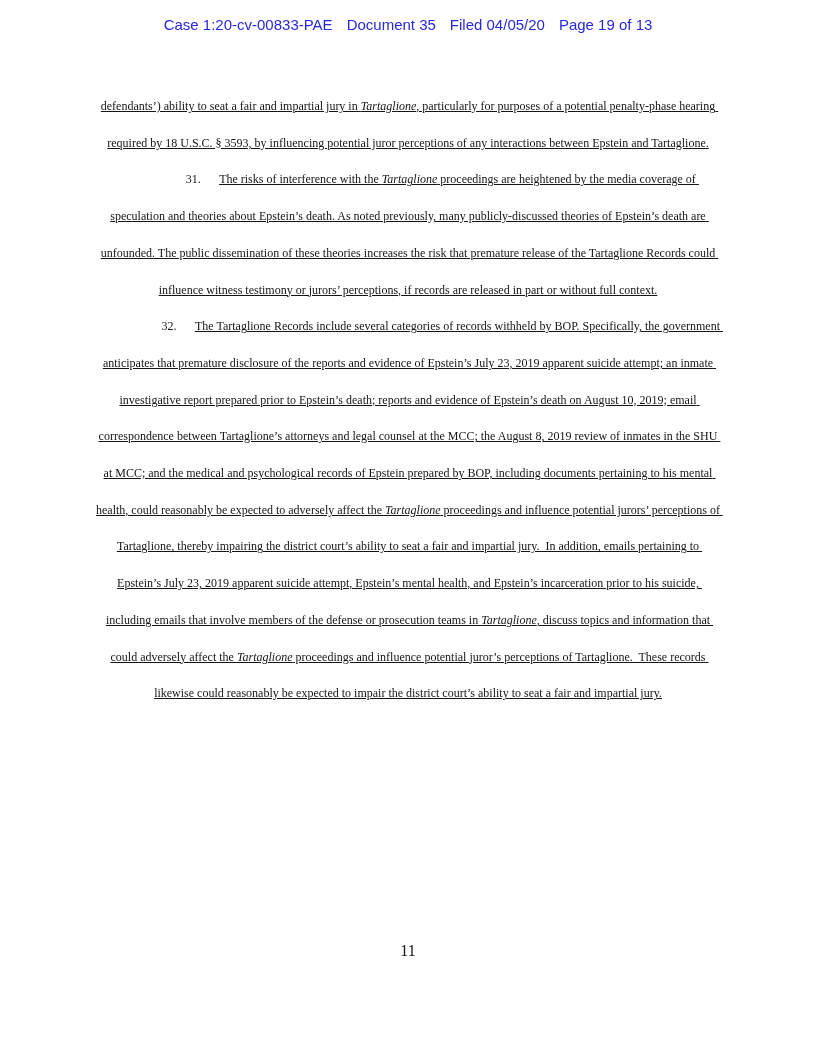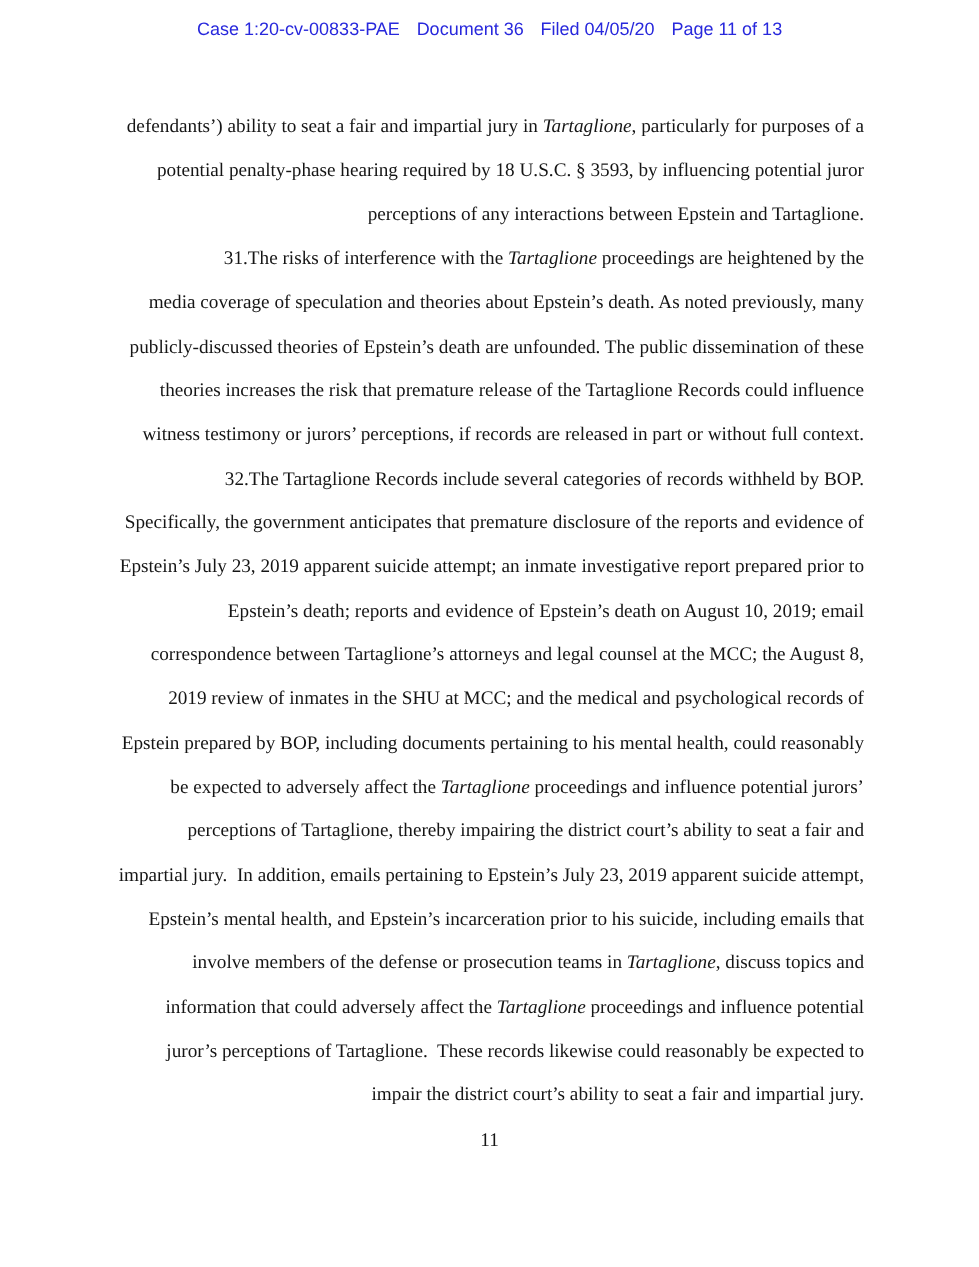--- a/index.html
+++ b/index.html
@@ -24,23 +24,24 @@
     font-family: "Liberation Sans", "DejaVu Sans", sans-serif;
     font-size: 15px;
     color: #2828DC;
     white-space: nowrap;
   }
   .body-text {
     position: absolute;
     top: 88px;
     left: 96px;
     width: 624px;
-    font-size: 16px;
+    font-size: 12px;
     line-height: 36.7px;
-    text-align: right;
+    text-align: center;
+    text-decoration: underline;
   }
   .para {
     white-space: pre-wrap;
   }
   .para.numbered {
     text-indent: 47px;
   }
   .pnum {
     display: inline-block;
     width: 52px;
@@ -58,23 +59,23 @@
     font-size: 16px;
   }
 </style>
 </head>
 <body>
 
 <div class="page">
 
   <div class="stamp-header" style="color: rgb(40, 40, 220);">
     <span>Case 1:20-cv-00833-PAE</span>
-    <span>Document 36</span>
+    <span>Document 35</span>
     <span>Filed 04/05/20</span>
-    <span>Page 11 of 13</span>
+    <span>Page 19 of 13</span>
   </div>
 
   <div class="body-text">
 
     <p class="para"><span>defendants’) ability to seat a fair and impartial jury in </span><em>Tartaglione</em><span>, particularly for purposes of a potential penalty-phase hearing required by 18 U.S.C. § 3593, by influencing potential juror perceptions of any interactions between Epstein and Tartaglione.</span></p>
 
     <p class="para numbered"><span class="pnum">31.</span><span>The risks of interference with the </span><em>Tartaglione</em><span> proceedings are heightened by the media coverage of speculation and theories about Epstein’s death. As noted previously, many publicly-discussed theories of Epstein’s death are unfounded. The public dissemination of these theories increases the risk that premature release of the Tartaglione Records could influence witness testimony or jurors’ perceptions, if records are released in part or without full context.</span></p>
 
     <p class="para numbered"><span class="pnum">32.</span><span>The Tartaglione Records include several categories of records withheld by BOP. Specifically, the government anticipates that premature disclosure of the reports and evidence of Epstein’s July 23, 2019 apparent suicide attempt; an inmate investigative report prepared prior to Epstein’s death; reports and evidence of Epstein’s death on August 10, 2019; email correspondence between Tartaglione’s attorneys and legal counsel at the MCC; the August 8, 2019 review of inmates in the SHU at MCC; and the medical and psychological records of Epstein prepared by BOP, including documents pertaining to his mental health, could reasonably be expected to adversely affect the </span><em>Tartaglione</em><span> proceedings and influence potential jurors’ perceptions of Tartaglione, thereby impairing the district court’s ability to seat a fair and impartial jury.  In addition, emails pertaining to Epstein’s July 23, 2019 apparent suicide attempt, Epstein’s mental health, and Epstein’s incarceration prior to his suicide, including emails that involve members of the defense or prosecution teams in </span><em>Tartaglione</em><span>, discuss topics and information that could adversely affect the </span><em>Tartaglione</em><span> proceedings and influence potential juror’s perceptions of Tartaglione.  These records likewise could reasonably be expected to impair the district court’s ability to seat a fair and impartial jury.</span></p>
 

